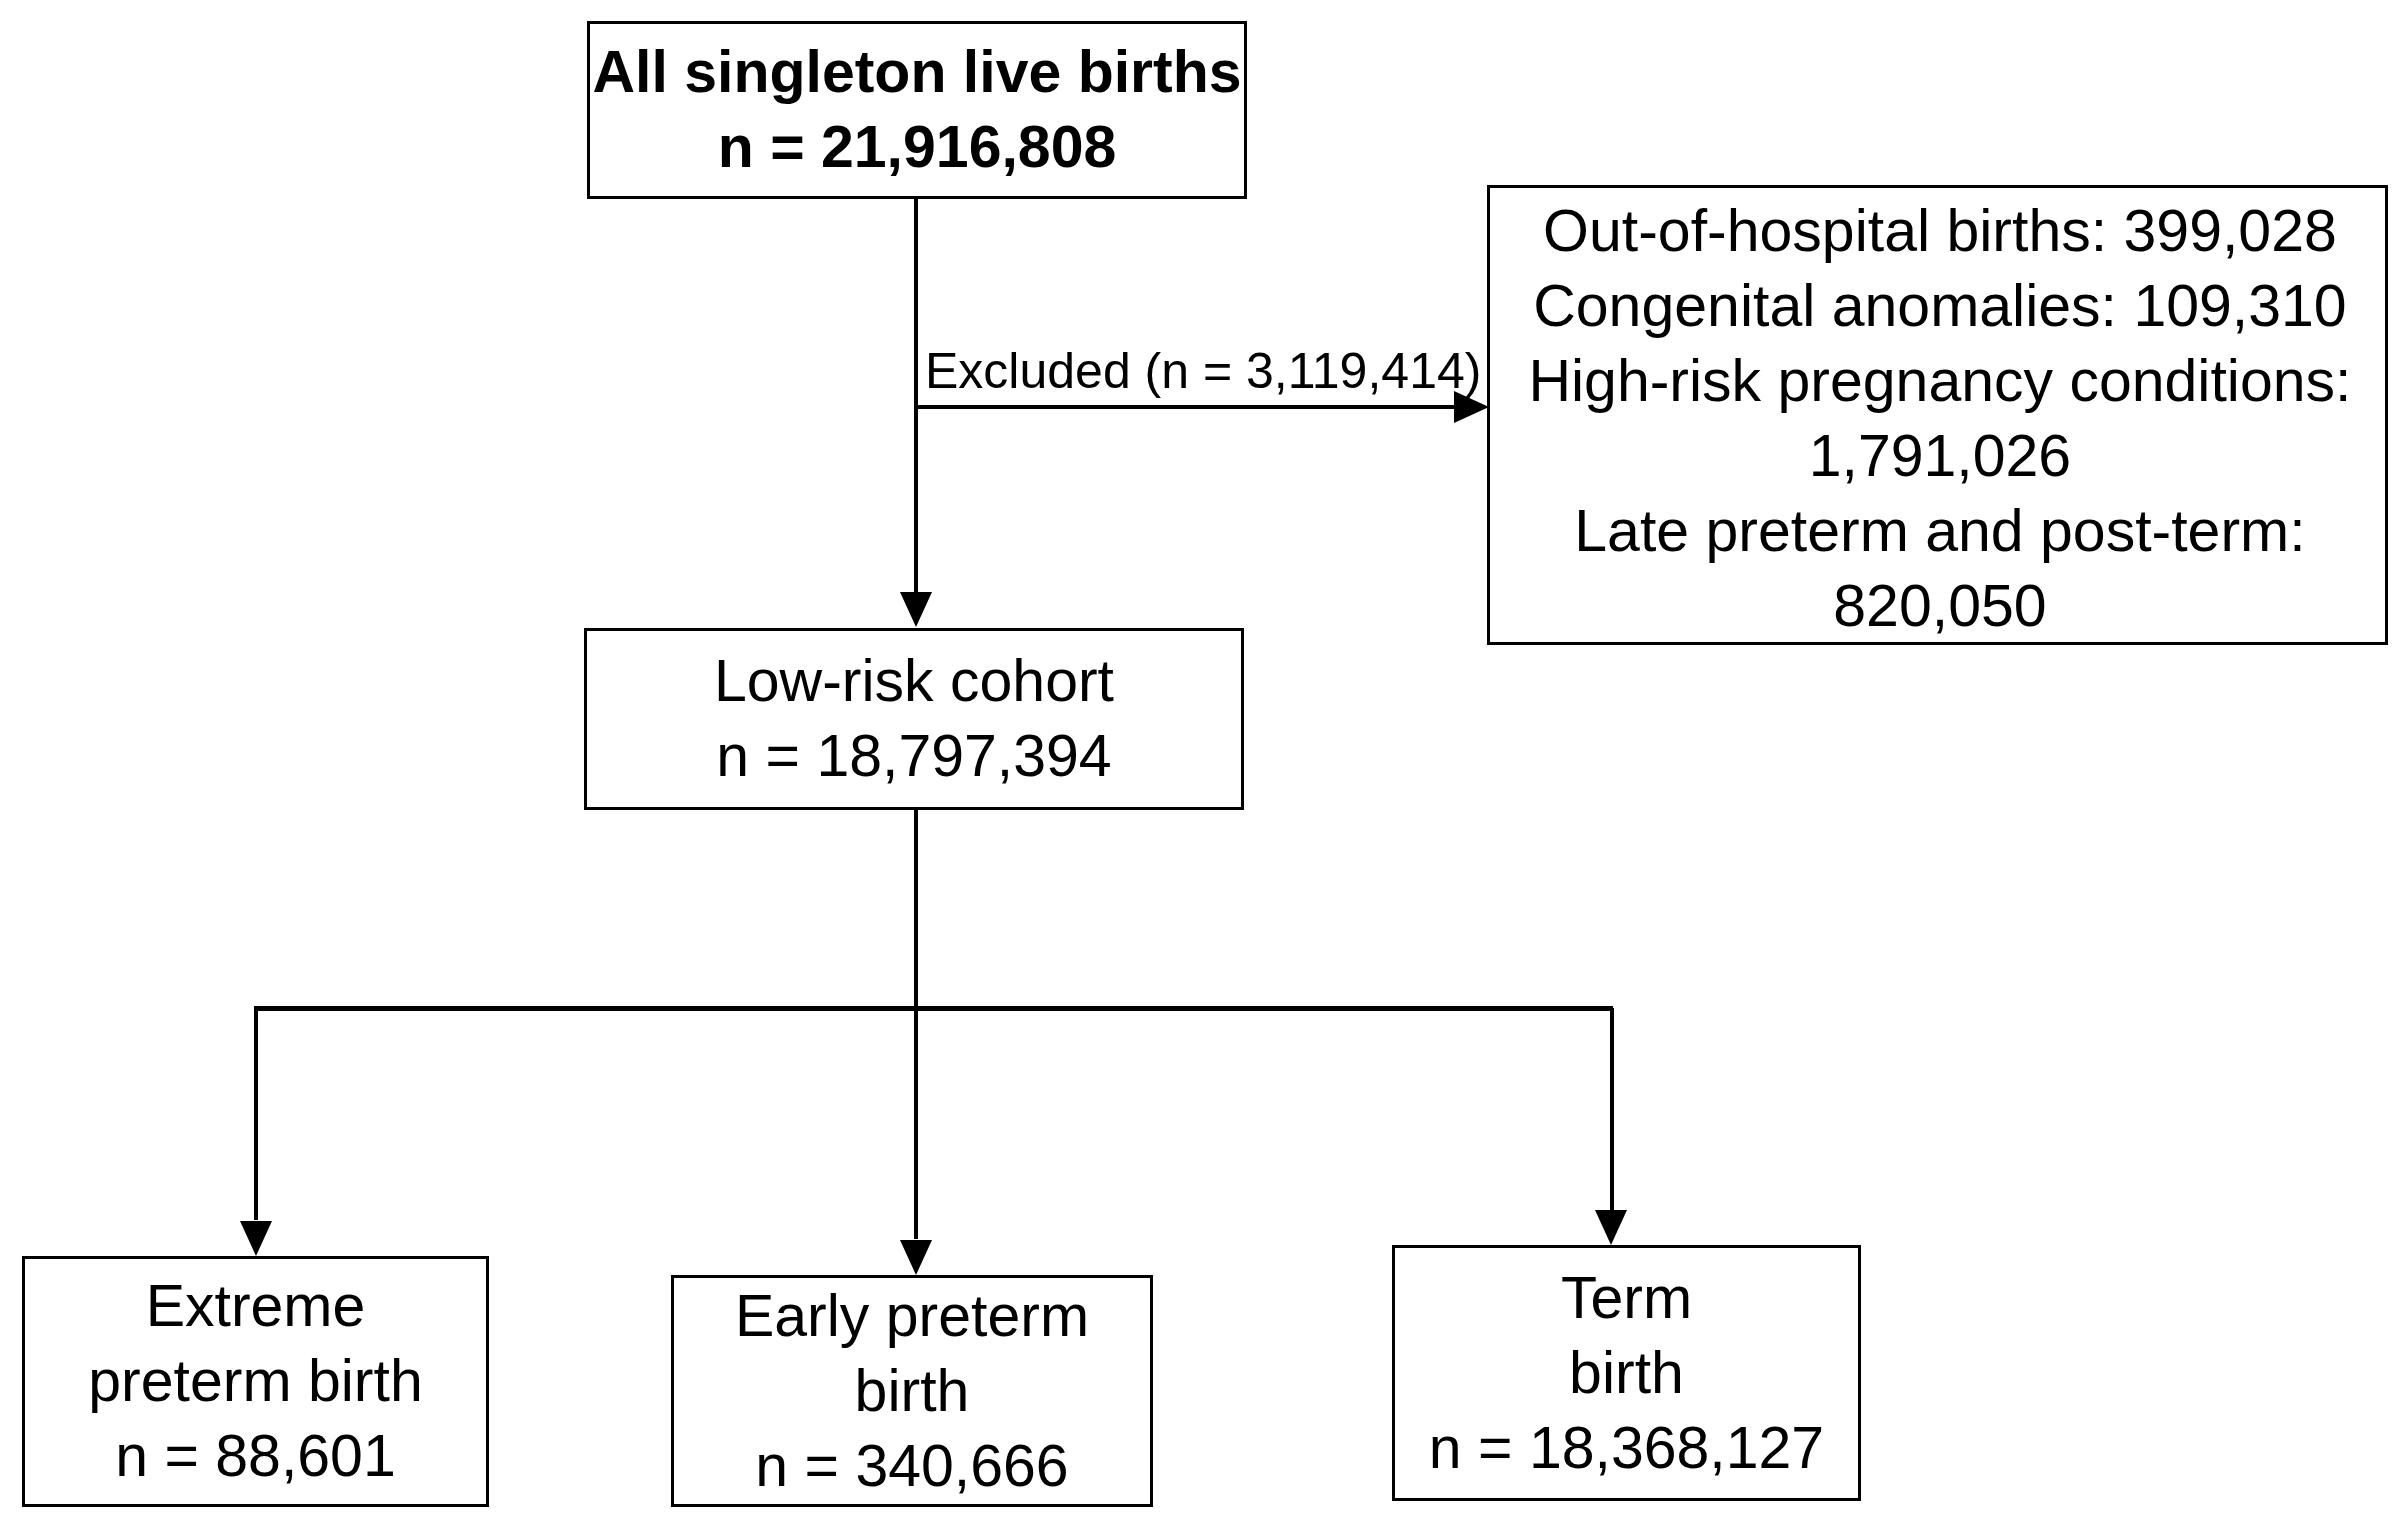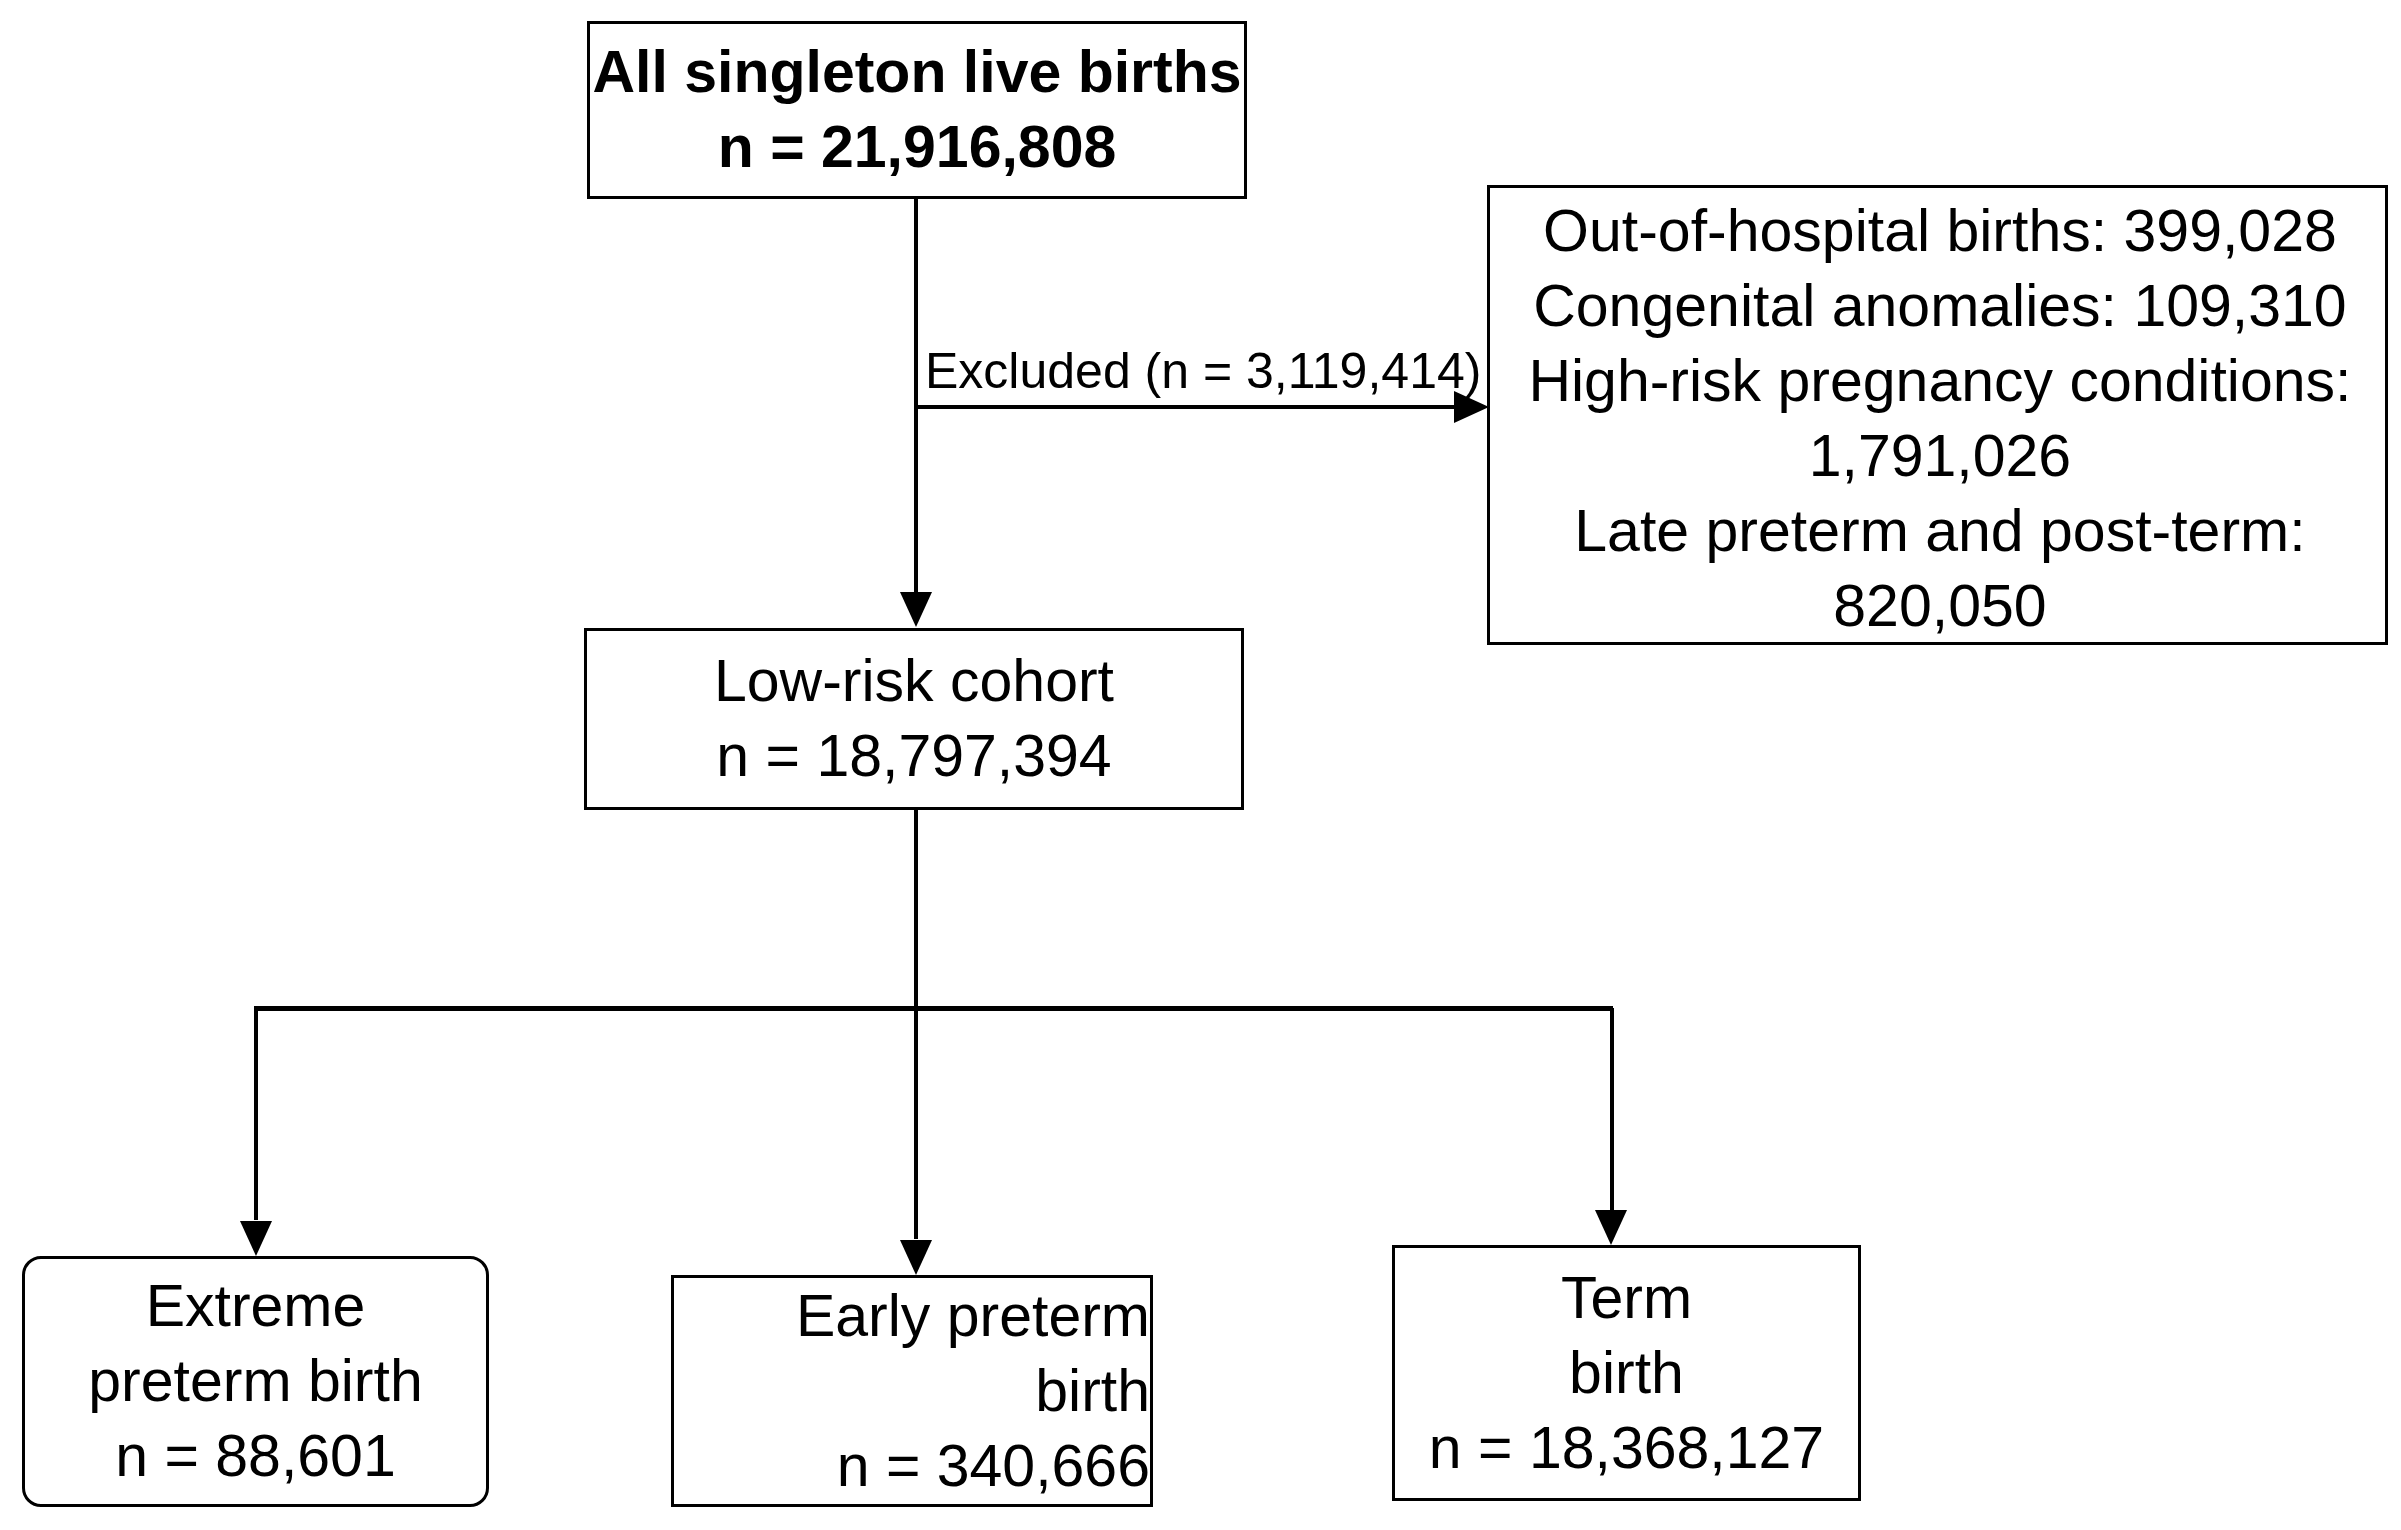--- a/index.html
+++ b/index.html
@@ -108,27 +108,27 @@
 
   <div class="vline" style="left:254px; top:1008px; height:212px;"></div>
   <div class="arrowhead-down" style="left:240px; top:1221px;"></div>
 
   <div class="vline" style="left:914px; top:1008px; height:231px;"></div>
   <div class="arrowhead-down" style="left:900px; top:1240px;"></div>
 
   <div class="vline" style="left:1610px; top:1008px; height:202px;"></div>
   <div class="arrowhead-down" style="left:1595px; top:1210px;"></div>
 
-  <div class="box" style="left:22px; top:1256px; width:467px; height:251px;border-radius:19px;">
+  <div class="box" style="left:22px; top:1256px; width:467px; height:251px;">
     <div class="txt-line">Extreme</div>
     <div class="txt-line">preterm birth</div>
     <div class="txt-line">n = 88,601</div>
   </div>
 
-  <div class="box" style="left:671px; top:1275px; width:482px; height:232px;align-items:flex-end;">
+  <div class="box" style="left:671px; top:1275px; width:482px; height:232px;">
     <div class="txt-line">Early preterm</div>
     <div class="txt-line">birth</div>
     <div class="txt-line">n = 340,666</div>
   </div>
 
   <div class="box" style="left:1376px; top:1245px; width:469px; height:256px;margin-left:16px;">
     <div class="txt-line">Term</div>
     <div class="txt-line">birth</div>
     <div class="txt-line">n = 18,368,127</div>
   </div>

